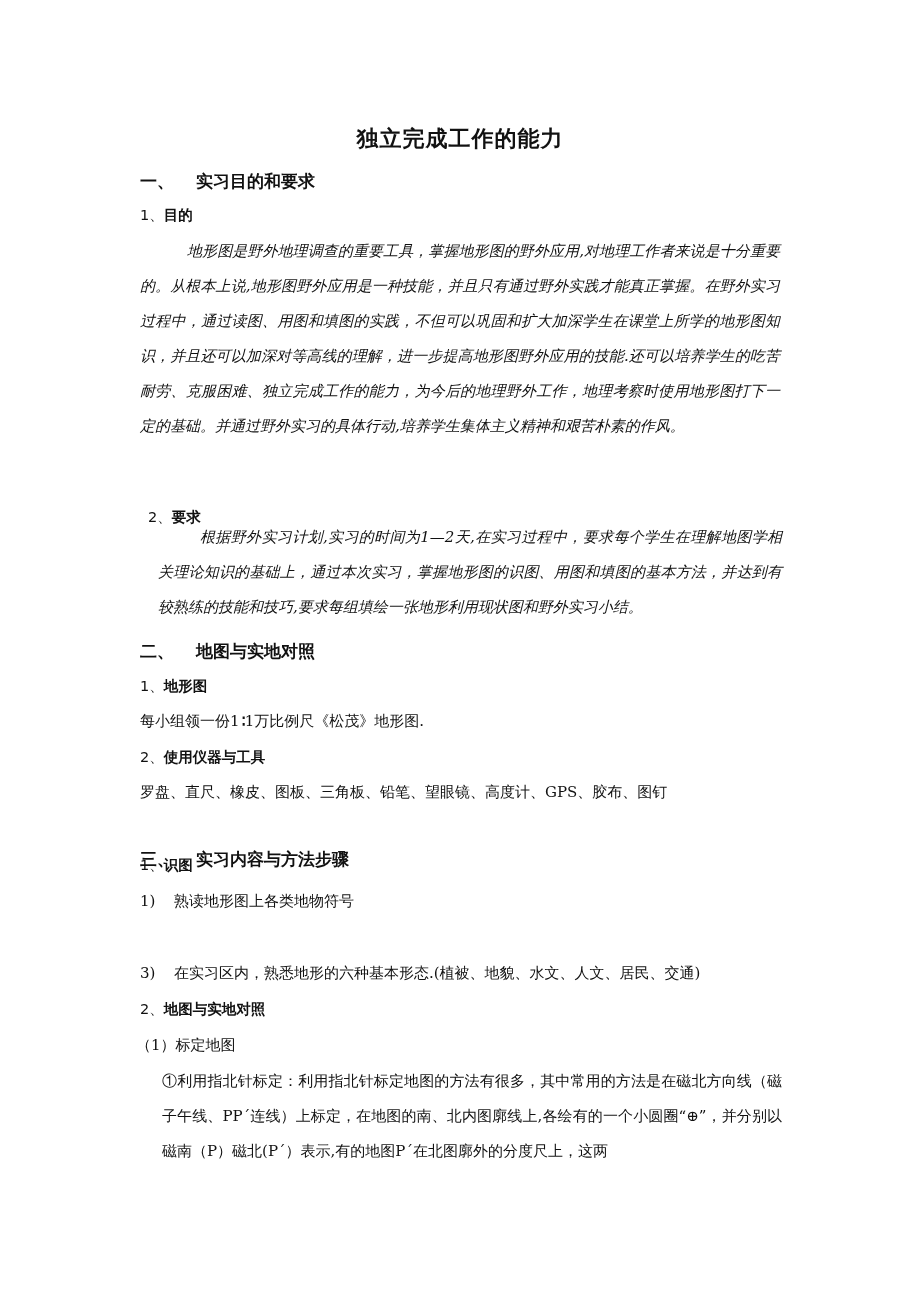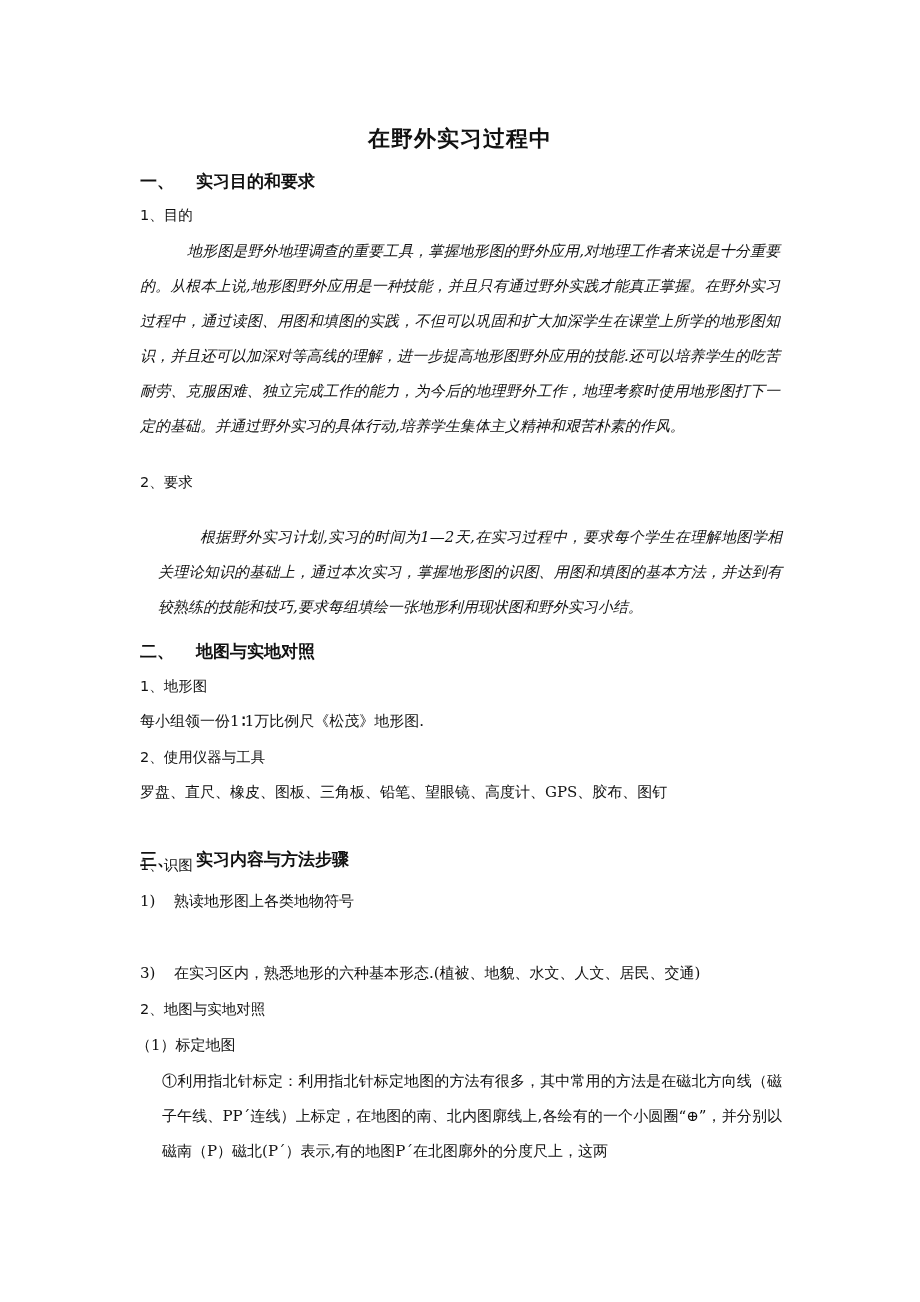--- a/index.html
+++ b/index.html
@@ -5,45 +5,45 @@
   html, body { margin: 0; padding: 0; background: #ffffff; }
   body { width: 920px; height: 1302px; position: relative; overflow: hidden;
          font-family: "DejaVu Serif", "Liberation Serif", serif; color: #111; }
   .page { position: absolute; left: 0; top: 0; width: 920px; height: 1302px; }
   .title { position: absolute; left: 0; width: 920px; top: 124px; text-align: center;
            font-family: "DejaVu Sans", sans-serif; font-weight: bold; font-size: 22px; letter-spacing: 1px; }
   .line { position: absolute; left: 140px; font-size: 15px; white-space: nowrap; }
   .h1 { font-family: "DejaVu Sans", sans-serif; font-weight: bold; font-size: 17px; }
   .h1 .num { display: inline-block; width: 56px; }
   .h2 { font-family: "DejaVu Sans", sans-serif; font-size: 14.5px; }
-  .h2 b { font-weight: normal; }
+  .h2 b { font-weight: bold; }
   .para { left: 140px; width: 640px; font-size: 15px; line-height: 35px; text-align: justify; white-space: normal; }
   .indent { text-indent: 47px; font-style: italic; }
   .li .num { display: inline-block; width: 34px; }
   .sub { left: 148px; }
   .para2 { left: 162px; width: 620px; font-size: 15px; line-height: 35px; white-space: normal; text-align: justify; }
 </style>
 </head>
 <body>
 
 <div class="page">
 
-  <div class="title">在野外实习过程中</div>
+  <div class="title">独立完成工作的能力</div>
 
   <div class="line h1" style="top:170px;">
     <span class="num">一、</span><span>实习目的和要求</span>
   </div>
 
   <div class="line h2" style="top:206px;">
     <span>1、</span><b>目的</b>
   </div>
 
   <div class="line para indent" style="top:234px;">地形图是野外地理调查的重要工具，掌握地形图的野外应用,对地理工作者来说是十分重要的。从根本上说,地形图野外应用是一种技能，并且只有通过野外实践才能真正掌握。在野外实习过程中，通过读图、用图和填图的实践，不但可以巩固和扩大加深学生在课堂上所学的地形图知识，并且还可以加深对等高线的理解，进一步提高地形图野外应用的技能.还可以培养学生的吃苦耐劳、克服困难、独立完成工作的能力，为今后的地理野外工作，地理考察时使用地形图打下一定的基础。并通过野外实习的具体行动,培养学生集体主义精神和艰苦朴素的作风。</div>
 
-  <div class="line h2" style="top:473px;">
+  <div class="line h2" style="top:508px;margin-left:8px;">
     <span>2、</span><b>要求</b>
   </div>
 
   <div class="line para2 indent" style="top:520px; left:158px; width:624px; text-indent:42px;">根据野外实习计划,实习的时间为1—2天,在实习过程中，要求每个学生在理解地图学相关理论知识的基础上，通过本次实习，掌握地形图的识图、用图和填图的基本方法，并达到有较熟练的技能和技巧,要求每组填绘一张地形利用现状图和野外实习小结。</div>
 
   <div class="line h1" style="top:640px;">
     <span class="num">二、</span><span>地图与实地对照</span>
   </div>
 
   <div class="line h2" style="top:677px;">

